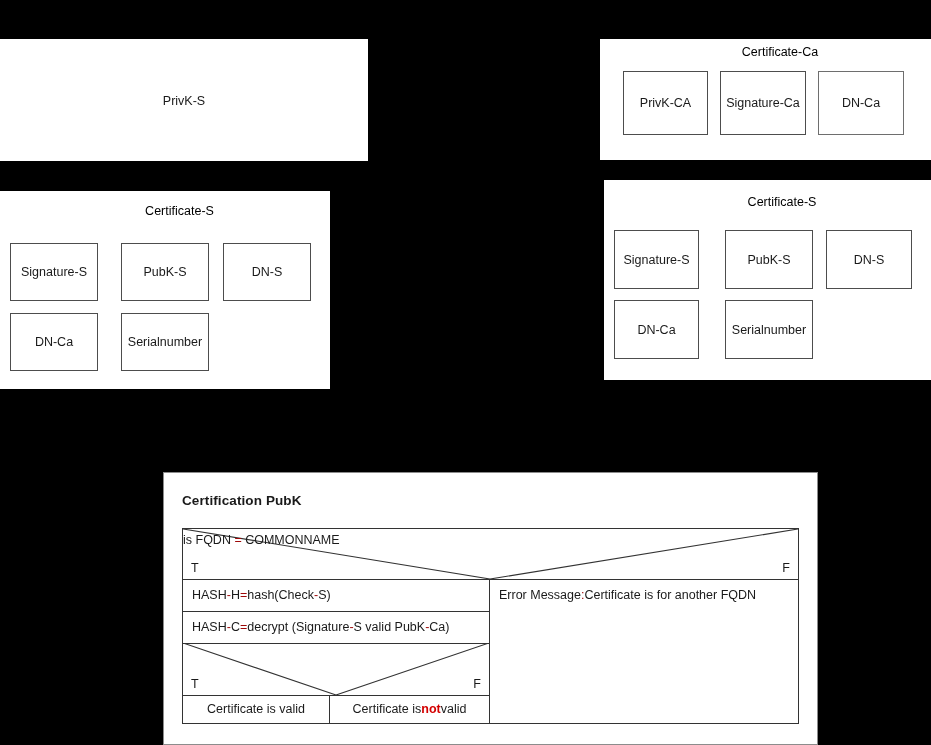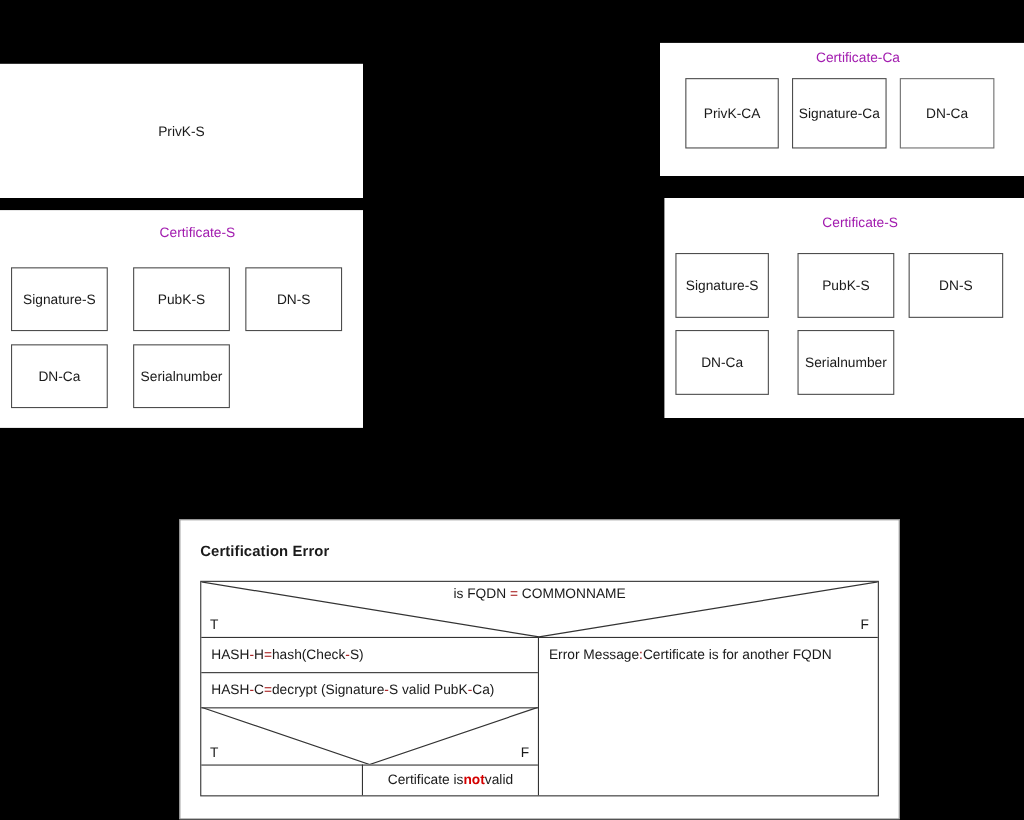--- a/index.html
+++ b/index.html
@@ -17,41 +17,41 @@
 
   .panel {
     position: absolute;
     background: #ffffff;
     box-sizing: border-box;
   }
 
   .panel-title {
     text-align: center;
     font-size: 12.5px;
-    color: #a21caf;
+    color: #000000;
     line-height: 1;
     padding-left: 29px;
   }
 
   .cellbox {
     position: absolute;
     box-sizing: border-box;
     border: 1px solid #4d4d4d;
     background: #ffffff;
     display: flex;
     align-items: center;
     justify-content: center;
     font-size: 12.5px;
     color: #1a1a1a;
     text-align: center;
   }
 
   
   #privk-panel {
-    left: 0px; top: 39px; width: 330px; height: 122px; margin-top: 19px;
+    left: 0px; top: 39px; width: 368px; height: 122px;
   }
   #privk-panel .centered-label {
     position: absolute;
     left: 0; right: 0; top: 55px;
     text-align: center;
     font-size: 12.5px;
     color: #1a1a1a;
   }
 
   
@@ -101,21 +101,20 @@
   }
   .decision svg {
     position: absolute;
     left: 0; top: 0;
     width: 100%; height: 100%;
     display: block;
   }
   .decision .dec-label {
     position: absolute;
     left: 0; right: 0; top: 4px;
-    text-align: center;
     font-size: 12.5px;
     color: #1a1a1a;
   }
   .decision .t-mark {
     position: absolute;
     left: 8px; bottom: 4px;
     font-size: 12.5px;
     color: #1a1a1a;
   }
   .decision .f-mark {
@@ -182,21 +181,21 @@
   <div class="panel-title">Certificate-S</div>
 
   <div class="cellbox" style="left:10px; top:50px; width:85px; height:59px;">Signature-S</div>
   <div class="cellbox" style="left:121px; top:50px; width:88px; height:59px;">PubK-S</div>
   <div class="cellbox" style="left:222px; top:50px; width:86px; height:59px;">DN-S</div>
   <div class="cellbox" style="left:10px; top:120px; width:85px; height:59px;">DN-Ca</div>
   <div class="cellbox" style="left:121px; top:120px; width:88px; height:59px;">Serialnumber</div>
 </div>
 
 <div class="panel" id="cert-check">
-  <div class="check-title">Certification Error</div>
+  <div class="check-title">Certification PubK</div>
 
   <div class="ctable">
 
     <div class="decision" style="left:0px; top:0px; width:615px; height:50px;">
       <svg viewBox="0 0 615 50" preserveAspectRatio="none">
         <polyline points="0,0 307,50 615,0" fill="none" stroke="#333333" stroke-width="1.1" vector-effect="non-scaling-stroke"></polyline>
       </svg>
       <div class="dec-label">
         <span>is FQDN </span><span class="rd">=</span><span> COMMONNAME</span>
       </div>
@@ -234,20 +233,21 @@
 
     <div class="decision" style="left:0px; top:114px; width:306px; height:52px;">
       <svg viewBox="0 0 306 52" preserveAspectRatio="none">
         <polyline points="0,0 153,52 306,0" fill="none" stroke="#333333" stroke-width="1.1" vector-effect="non-scaling-stroke"></polyline>
       </svg>
       <div class="t-mark">T</div>
       <div class="f-mark">F</div>
     </div>
     <div class="hsep" style="left:0px; top:166px; width:306px;"></div>
 
+    <div class="textcell center" style="left:0px; top:166px; width:146px; height:28px;">Certificate is valid</div>
     <div class="vsep" style="left:146px; top:166px; height:28px;"></div>
     <div class="textcell" style="left:307px; top:50px; width:308px; height:32px;">
       <span>Error Message</span>
         <span class="rd">:</span>
         <span> Certificate is for another FQDN</span>
     </div>
 
     <div class="textcell center" style="left:147px; top:166px; width:159px; height:28px;">
       <span>Certificate is </span>
         <span class="rd-b">not</span>

